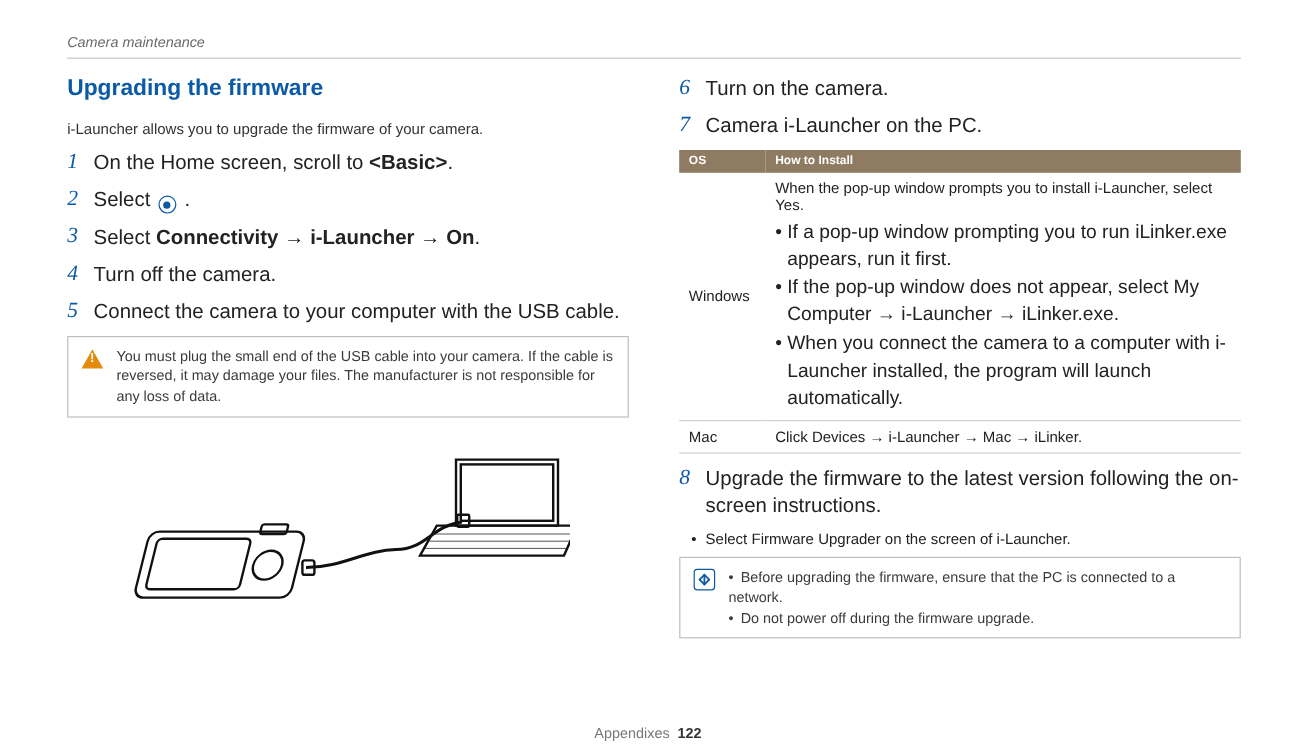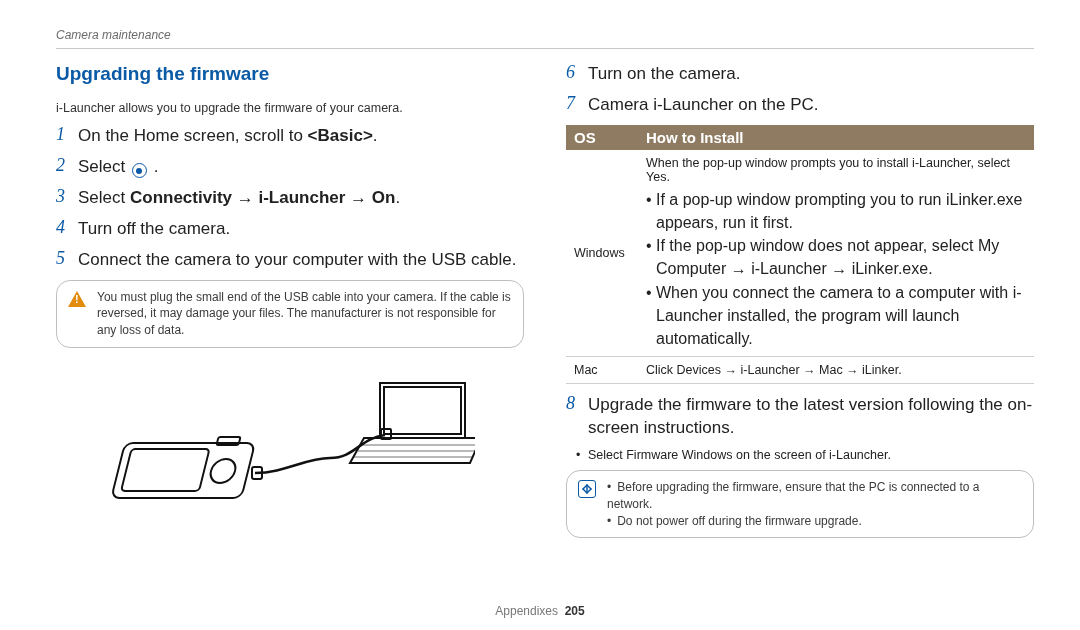--- a/index.html
+++ b/index.html
@@ -12,33 +12,33 @@
   .title { color: #0a5aa6; font-weight: 700; font-size: 19px; margin-bottom: 16px; }
   .intro { font-size: 12.5px; color: #333; margin-bottom: 10px; }
   ol.steps { list-style: none; padding: 0; }
   ol.steps > li { display: flex; align-items: flex-start; margin-bottom: 8px; }
   .num { font-style: italic; color: #0a5aa6; font-size: 18px; width: 22px; flex: 0 0 22px; line-height: 1.1; font-weight: 500; font-family: Georgia, serif; }
   .step-body { font-size: 17px; line-height: 1.35; flex: 1; }
   .step-body .bold { font-weight: 700; }
   .arrow { font-weight: 700; }
   .bigselect-icon { display: inline-flex; width: 15px; height: 15px; border-radius: 50%; border: 1.5px solid #0a5aa6; align-items: center; justify-content: center; vertical-align: -2px; margin: 0 2px; }
   .bigselect-icon::after { content: ""; width: 6px; height: 6px; border-radius: 50%; background: #0a5aa6; }
-  .note { display: flex; align-items: flex-start; border: 1px solid #bfbfbf; border-radius: 14px; padding: 8px 10px; gap: 10px; margin-top: 6px; margin-bottom: 10px; background: #fff; }
+  .note { display: flex; align-items: flex-start; border: 1px solid #bfbfbf; border-radius: 0; padding: 8px 10px; gap: 10px; margin-top: 6px; margin-bottom: 10px; background: #fff; }
   .note-icon { width: 20px; height: 20px; flex: 0 0 20px; display: flex; align-items: center; justify-content: center; }
   .warn-tri { width: 0; height: 0; border-left: 9px solid transparent; border-right: 9px solid transparent; border-bottom: 16px solid #e28b0d; position: relative; }
   .warn-tri::after { content: "!"; position: absolute; left: -2px; top: 2px; font-size: 11px; font-weight: 700; color: #fff; }
   .info-sq { width: 18px; height: 18px; border: 1.5px solid #0a5aa6; display: flex; align-items: center; justify-content: center; border-radius: 3px; }
   .info-sq svg { stroke: #0a5aa6; }
   .note-text, .note-list { font-size: 12px; line-height: 1.4; color: #3b3b3b; }
   .note-list { list-style: none; }
   .note-list li::before { content: "•"; margin-right: 6px; }
   .illus { width: 100%; height: 170px; display: flex; align-items: center; justify-content: center; }
   .illus svg { width: 370px; height: 160px; }
   .tbl { width: 100%; border-collapse: collapse; font-size: 12.5px; margin-top: 6px; }
-  .tbl th { background: #8f7b62; color: #fff; font-weight: 600; text-align: left; padding: 4px 8px; font-size: 15px; }
+  .tbl th { background: #8f7b62; color: #fff; font-weight: 600; text-align: left; padding: 4px 8px; font-size: 10px; }
   .tbl td { padding: 6px 8px; border-bottom: 1px solid #cfcfcf; vertical-align: middle; }
   .tbl td:first-child { font-weight: 400; width: 72px; }
   .tbl ul { list-style: none; margin: 4px 0 0 0; }
   .tbl ul li { font-size: 16px; line-height: 1.45; position: relative; padding-left: 10px; }
   .tbl ul li::before { content: "•"; position: absolute; left: 0; }
   .sub { font-size: 12.5px; padding-left: 22px; position: relative; margin-top: 4px; }
   .sub::before { content: "•"; position: absolute; left: 10px; }
   .pager { position: absolute; left: 0; right: 0; bottom: 12px; text-align: center; font-size: 12px; color: #777; }
   .pager .pn { font-weight: 700; color: #333; }
 </style>
@@ -159,21 +159,21 @@
       </tbody>
         </table>
 
       <ol class="steps" style="margin-top:10px">
         <li>
           <span class="num">8</span>
           <span class="step-body">Upgrade the firmware to the latest version following the on-screen instructions.</span>
         </li>
       </ol>
       <div class="sub">
-        <span>Select </span><span class="bold">Firmware Windows</span><span> on the screen of i-Launcher.</span>
+        <span>Select </span><span class="bold">Firmware Upgrader</span><span> on the screen of i-Launcher.</span>
       </div>
 
       <div class="note" style="margin-top:8px">
         <span class="note-icon">
           <span class="info-sq">
               <svg width="12" height="12" viewBox="0 0 12 12" fill="none" stroke-width="1.5" stroke-linecap="round">
                 <line x1="6" y1="2" x2="6" y2="10"></line>
                 <path d="M3 4 L9 8 M9 4 L3 8" stroke-width="0"></path>
                 <path d="M2 6 L6 2 L10 6" fill="none"></path>
                 <path d="M2 6 L6 10 L10 6" fill="none"></path>
@@ -182,15 +182,15 @@
         </span>
         <ul class="note-list">
           <li>Before upgrading the firmware, ensure that the PC is connected to a network.</li>
           <li>Do not power off during the firmware upgrade.</li>
         </ul>
       </div>
     </div>
   </div>
 
   <div class="pager">
-    <span>Appendixes</span>&nbsp;&nbsp;<span class="pn">205</span>
+    <span>Appendixes</span>&nbsp;&nbsp;<span class="pn">122</span>
   </div>
 </div>
 
 </body></html>

